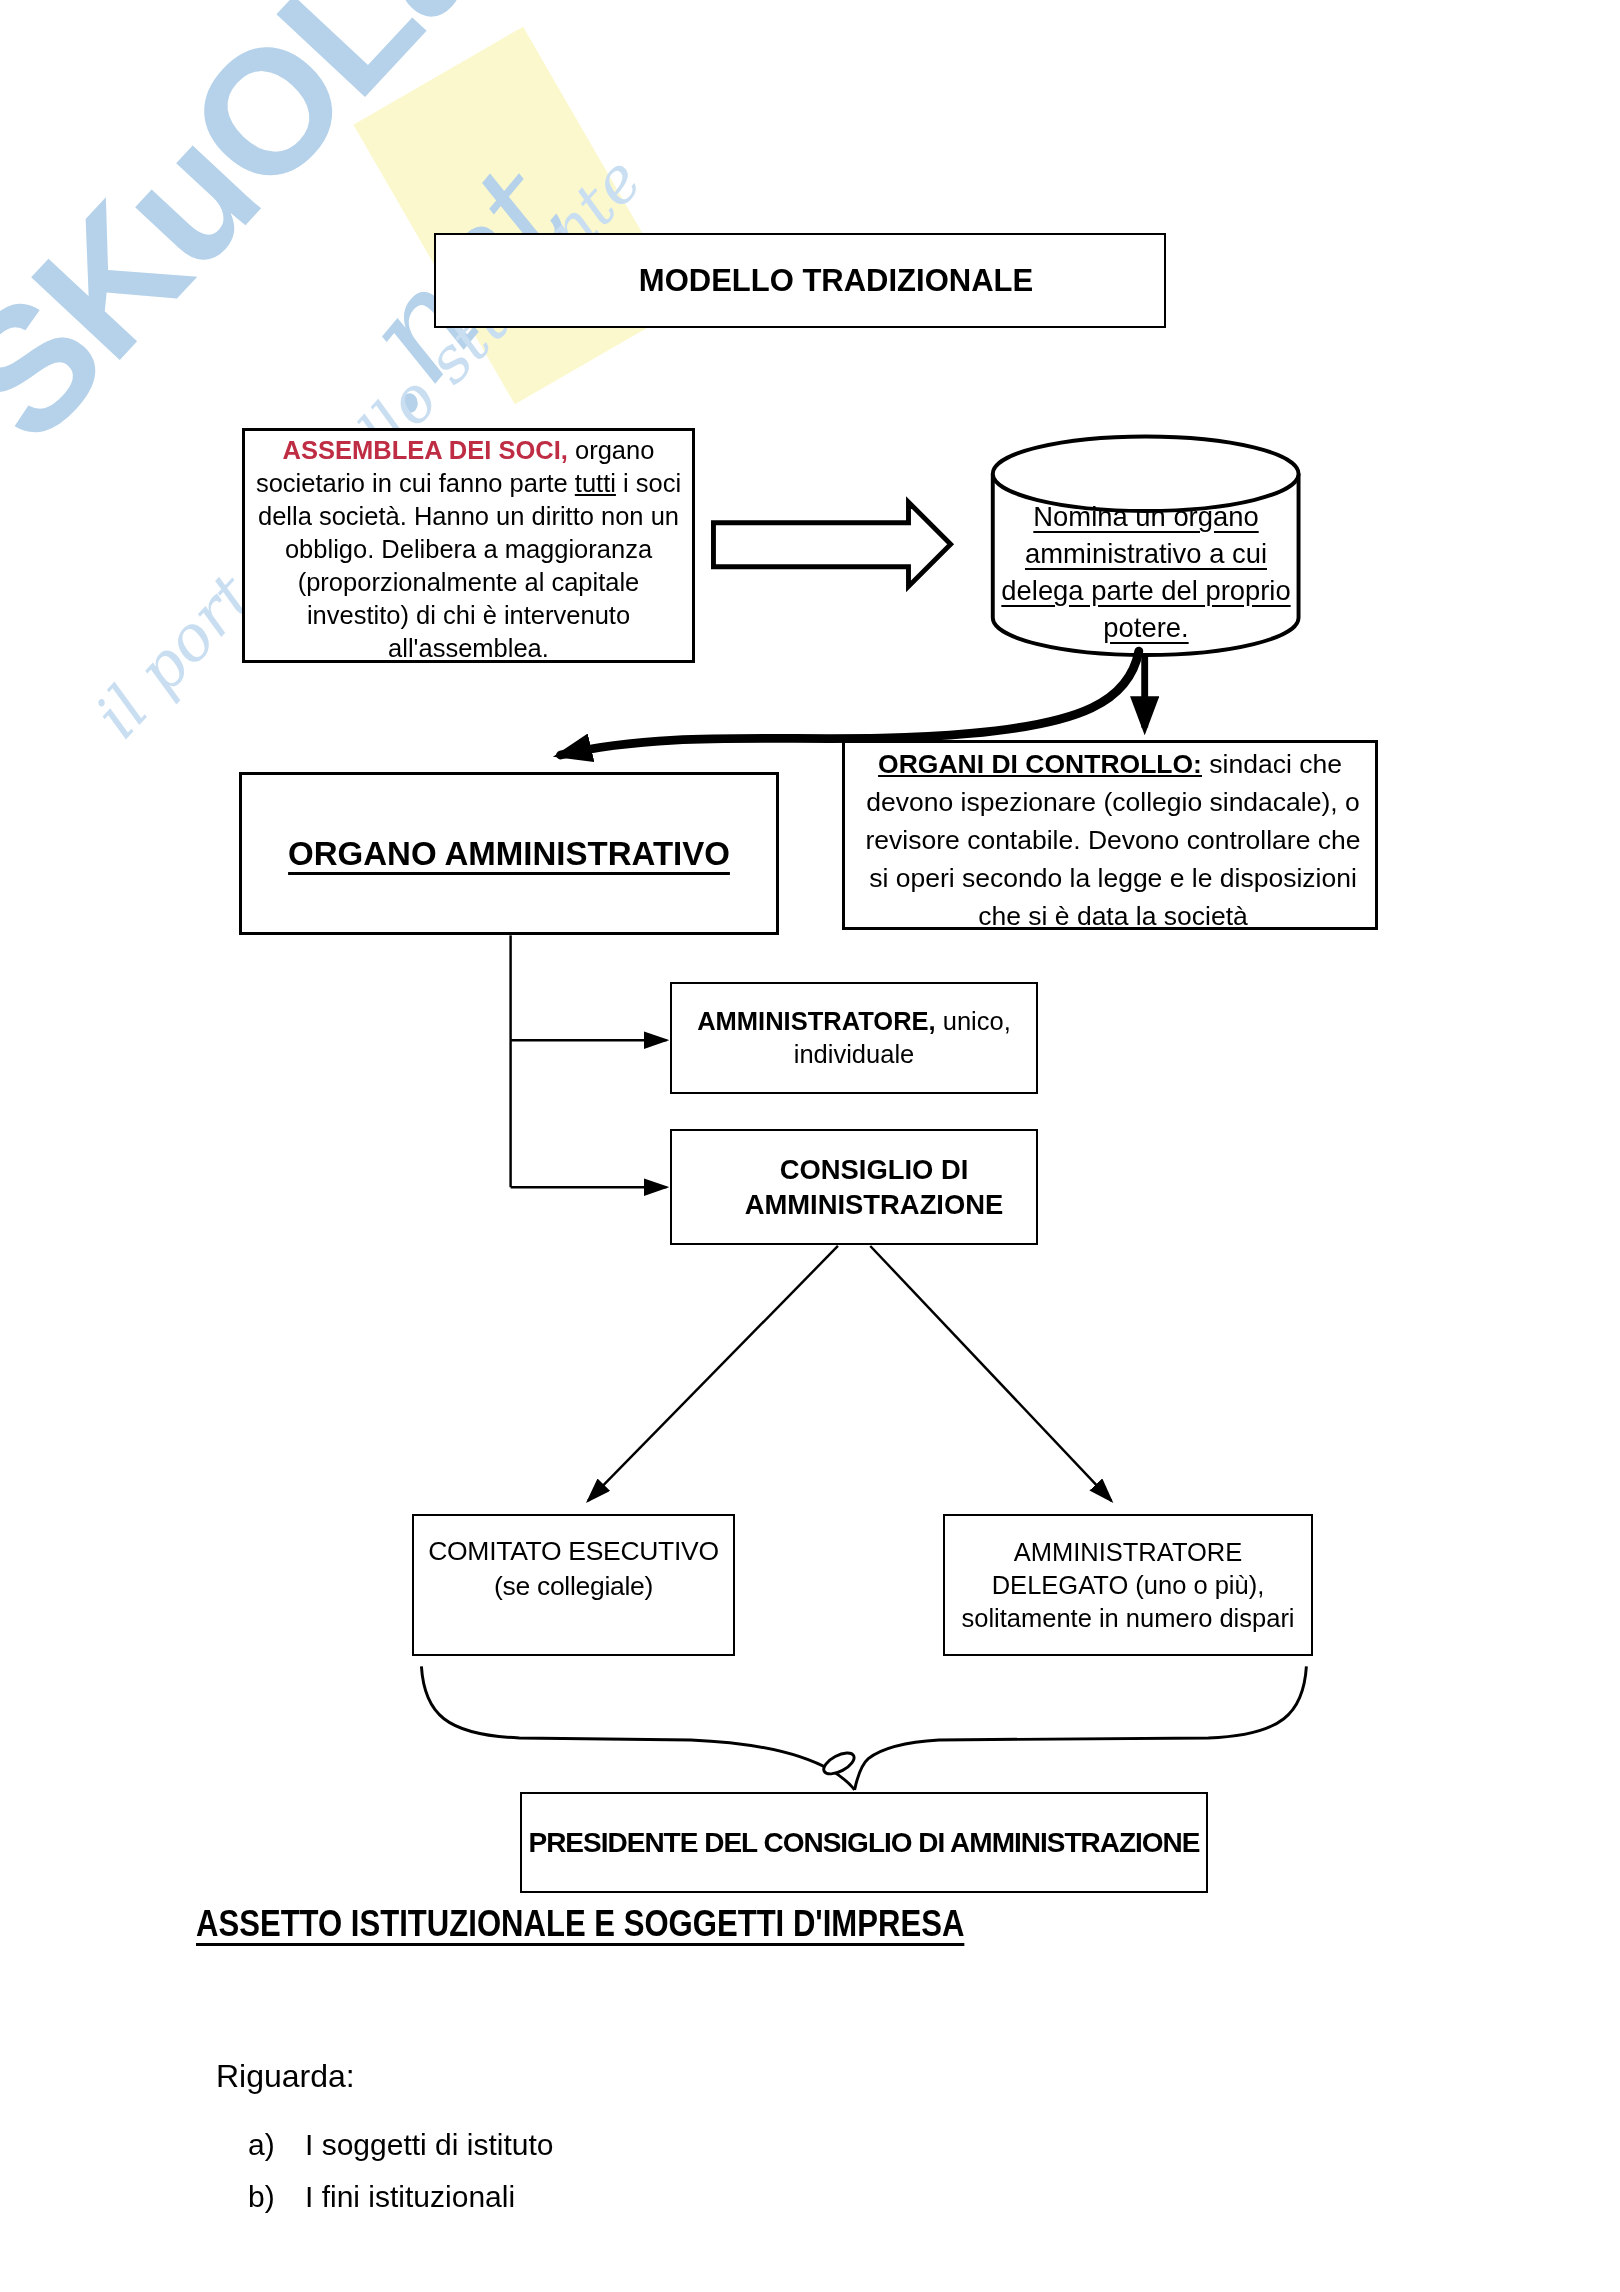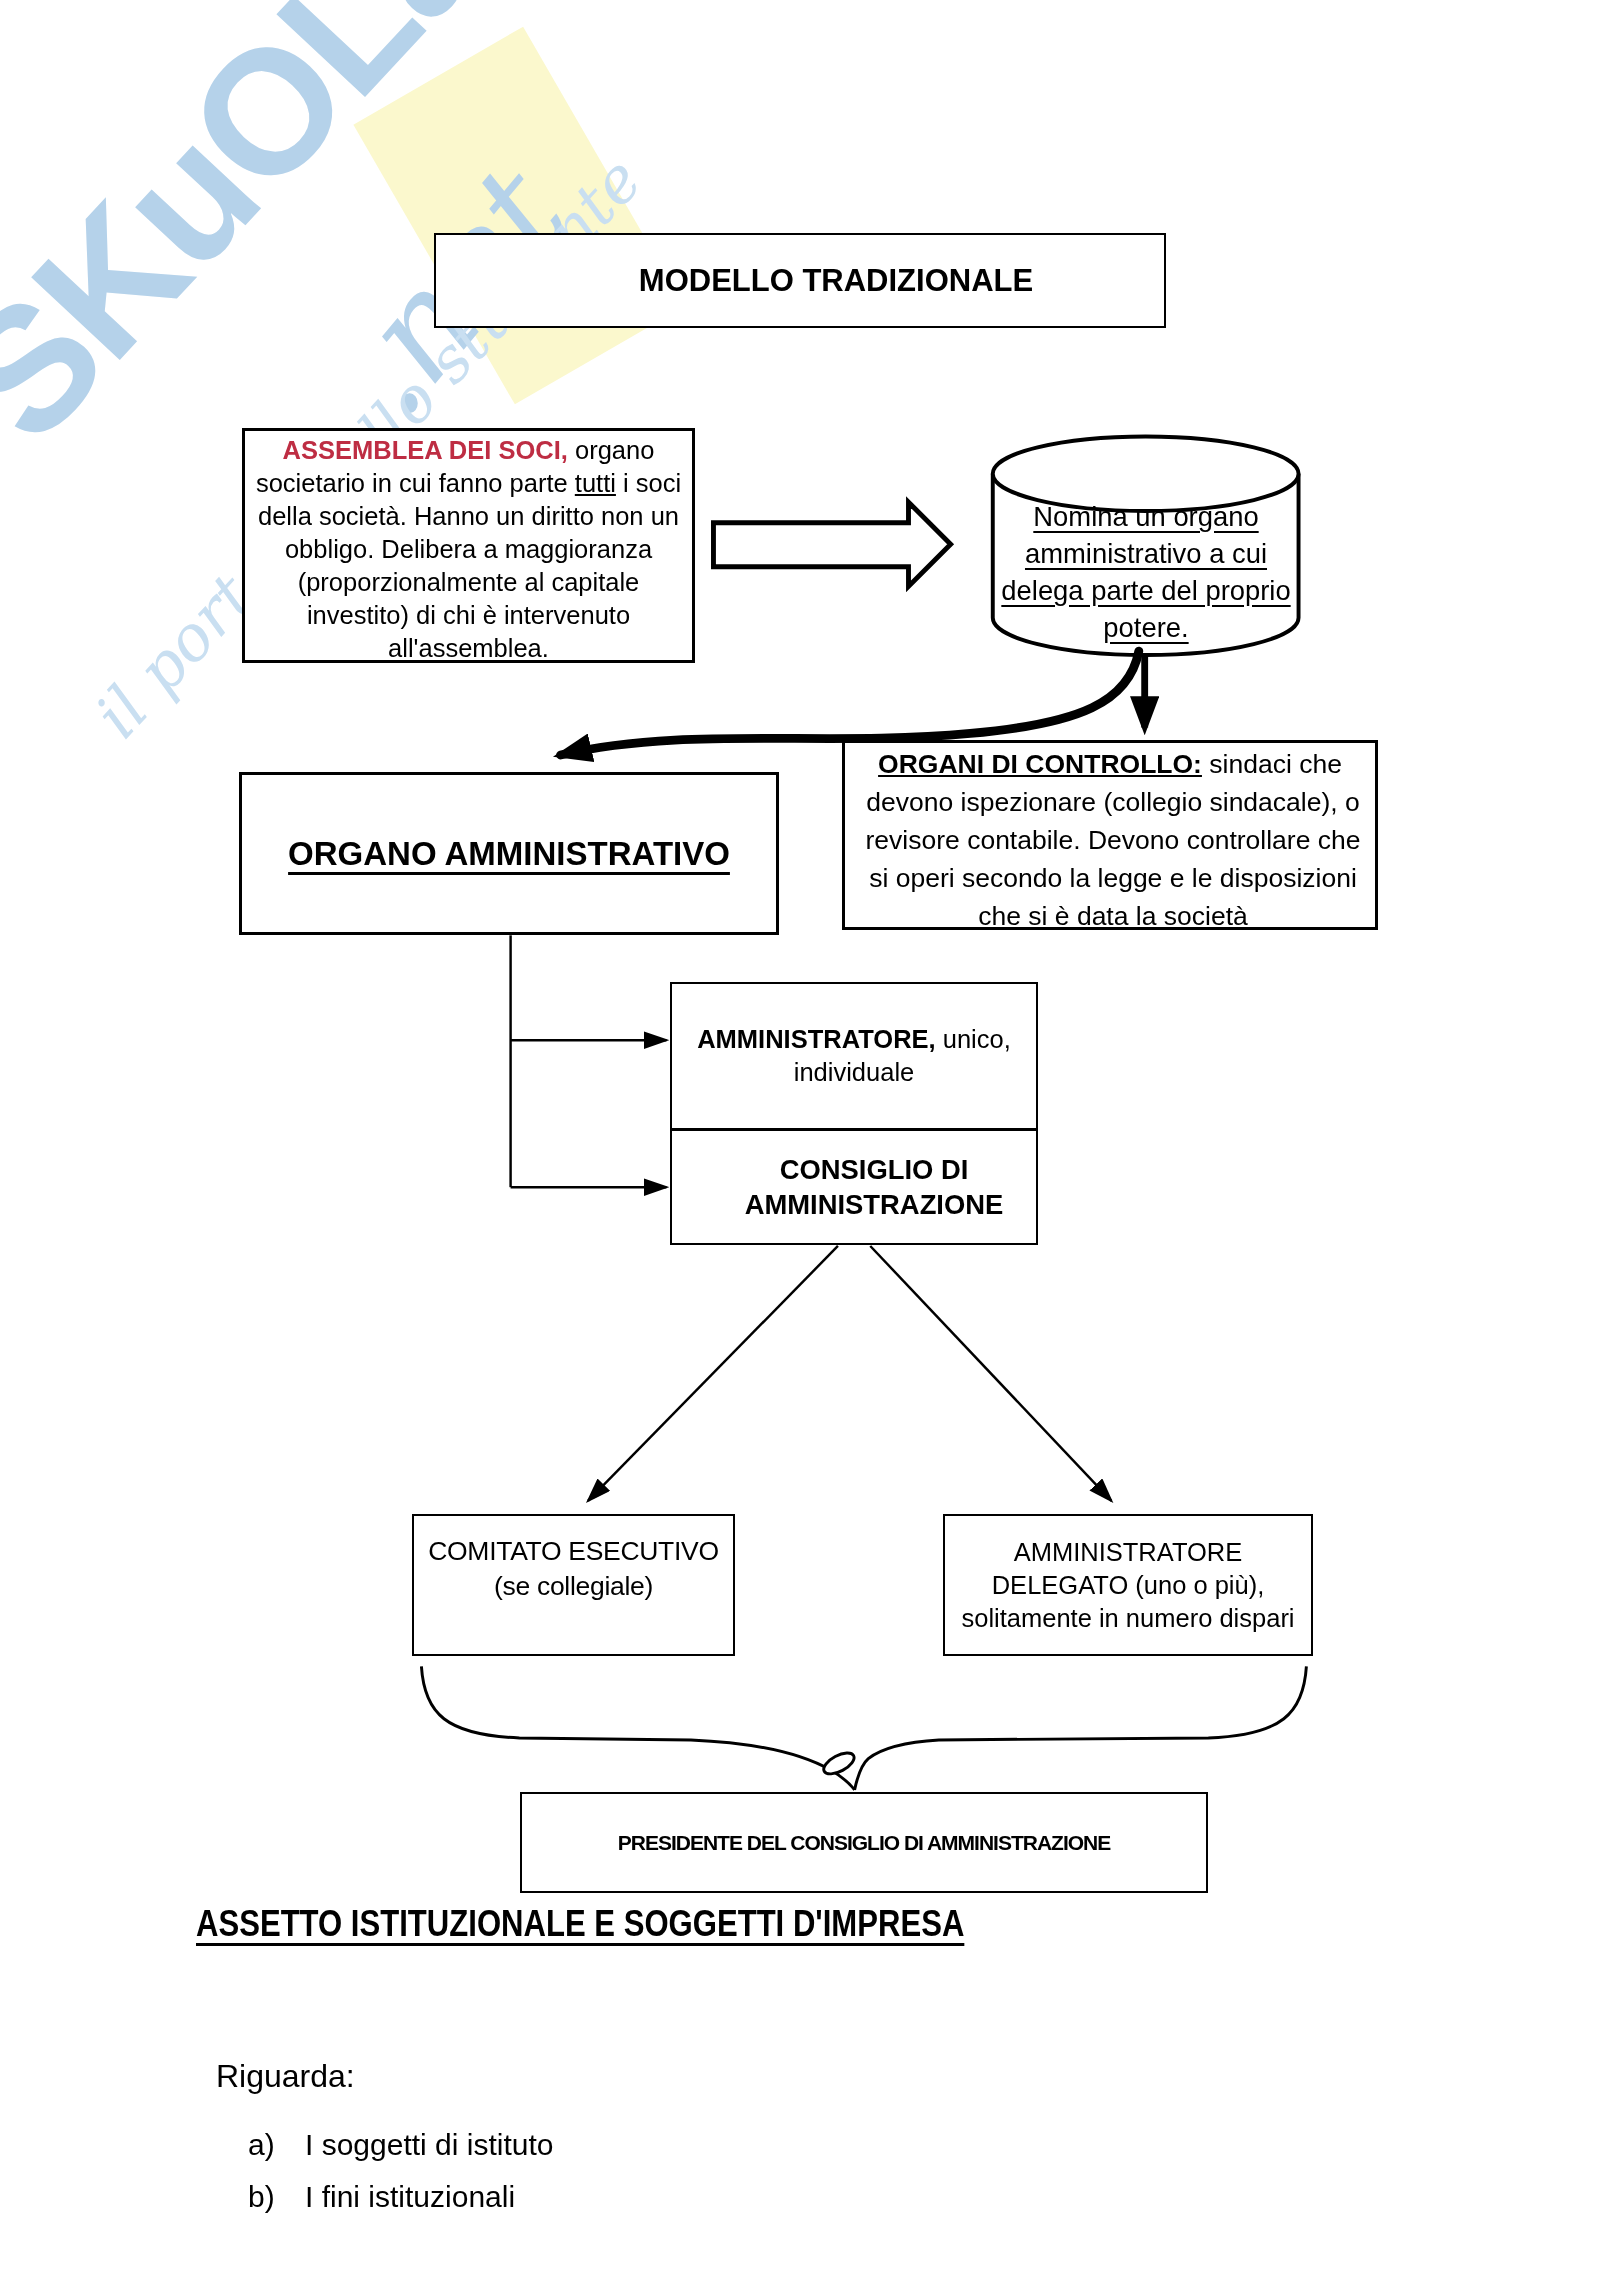--- a/index.html
+++ b/index.html
@@ -31,26 +31,26 @@
   #organo-box{left:239px;top:772px;width:540px;height:163px;border-width:3.9px;
       font-weight:bold;font-size:33px;}
   #organo-box span{text-decoration:underline;text-underline-offset:6.9px;text-decoration-thickness:2.9px;}
   #organi-box{left:842px;top:740px;width:536px;height:190px;border-width:3.9px;
       font-size:26.5px;line-height:38px;padding-top:2px;}
   .lead-bu{font-weight:bold;text-decoration:underline;}
   .bline{display:block;margin-left:6px;}
   #cylinder-text{position:absolute;z-index:2;left:999px;top:498px;width:294px;
       font-size:27.4px;line-height:37px;text-align:center;}
   #cylinder-text span{display:block;text-decoration:underline;text-underline-offset:4.9px;}
-  #ammin-box{left:670px;top:982px;width:368px;height:148px;font-size:25.5px;line-height:33px;}
+  #ammin-box{left:670px;top:982px;width:368px;height:112px;font-size:25.5px;line-height:33px;}
   #consiglio-box{left:670px;top:1129px;width:368px;height:116px;font-weight:bold;font-size:27.4px;line-height:35px;padding-left:40px;}
   #comitato-box{left:412px;top:1514px;width:323px;height:142px;font-size:26.5px;line-height:35px;
       letter-spacing:-0.3px;padding-bottom:33px;}
   #delegato-box{left:943px;top:1514px;width:370px;height:142px;font-size:25.5px;line-height:33px;}
-  #presidente-box{left:520px;top:1792px;width:688px;height:101px;font-weight:bold;font-size:21px;
+  #presidente-box{left:520px;top:1792px;width:688px;height:101px;font-weight:bold;font-size:28px;
       letter-spacing:-1px;white-space:nowrap;}
   
   .txt{position:absolute;z-index:2;color:#000;}
   #section-heading{left:196px;top:1903px;font-size:37px;font-weight:bold;
       transform:scaleX(0.84);transform-origin:left top;white-space:nowrap;
       text-decoration:underline;text-decoration-thickness:2.9px;text-underline-offset:6.9px;}
   #riguarda{left:216px;top:2058px;font-size:32px;}
   #list{left:248px;top:2119px;font-size:30px;line-height:52px;}
   .li-row{display:flex;}
   .li-marker{width:57px;flex:0 0 57px;}

